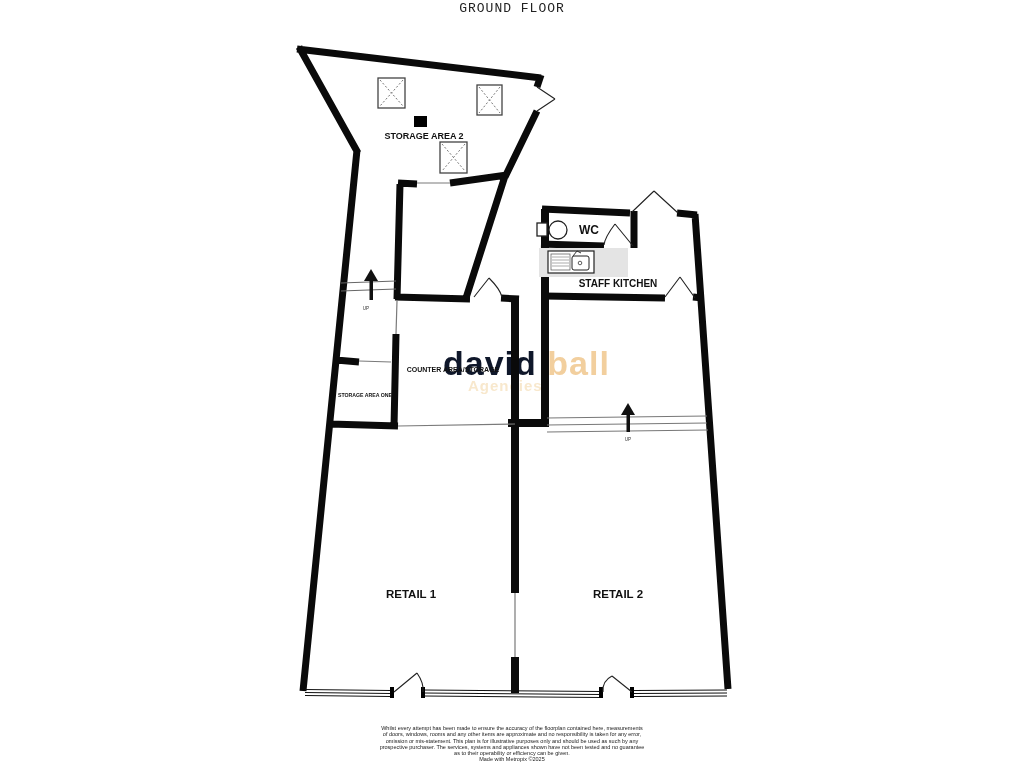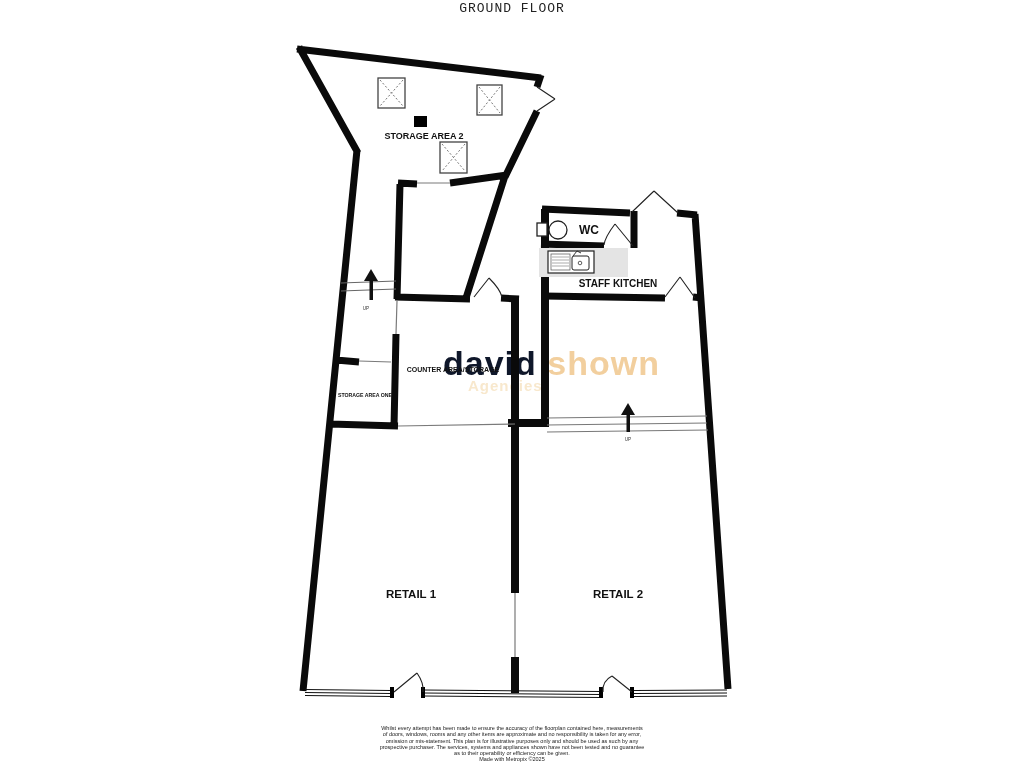--- a/index.html
+++ b/index.html
@@ -21,21 +21,21 @@
   .lbl-7{font-size:7px;}  .lbl-5{font-size:5.2px;} .lbl-115{font-size:11.5px;}
   .lbl-up{font-size:4.6px;fill:#333;}
 </style>
 </head>
 <body>
 
 <div id="stage">
 
   <div class="title">GROUND FLOOR</div>
 
-  <div class="watermark"><span style="color:#0f172a;">david</span><span style="color:#cbcbcb;">&nbsp;</span><span style="color:#f2cf9e;">shown</span></div>
+  <div class="watermark"><span style="color:#0f172a;">david</span><span style="color:#cbcbcb;">&nbsp;</span><span style="color:#f2cf9e;">ball</span></div>
   <div class="wm-sub" style="color:#f8e8cd;">Agencies</div>
 
   <svg class="plan" width="1024" height="768" viewBox="0 0 1024 768">
 
     <g stroke="#0a0a0a" stroke-width="7" fill="none">
       <path d="
         M297,49 L541,78
         M299,47 L358,153
         M357,150 L303,691
         M541,75 L537,87

